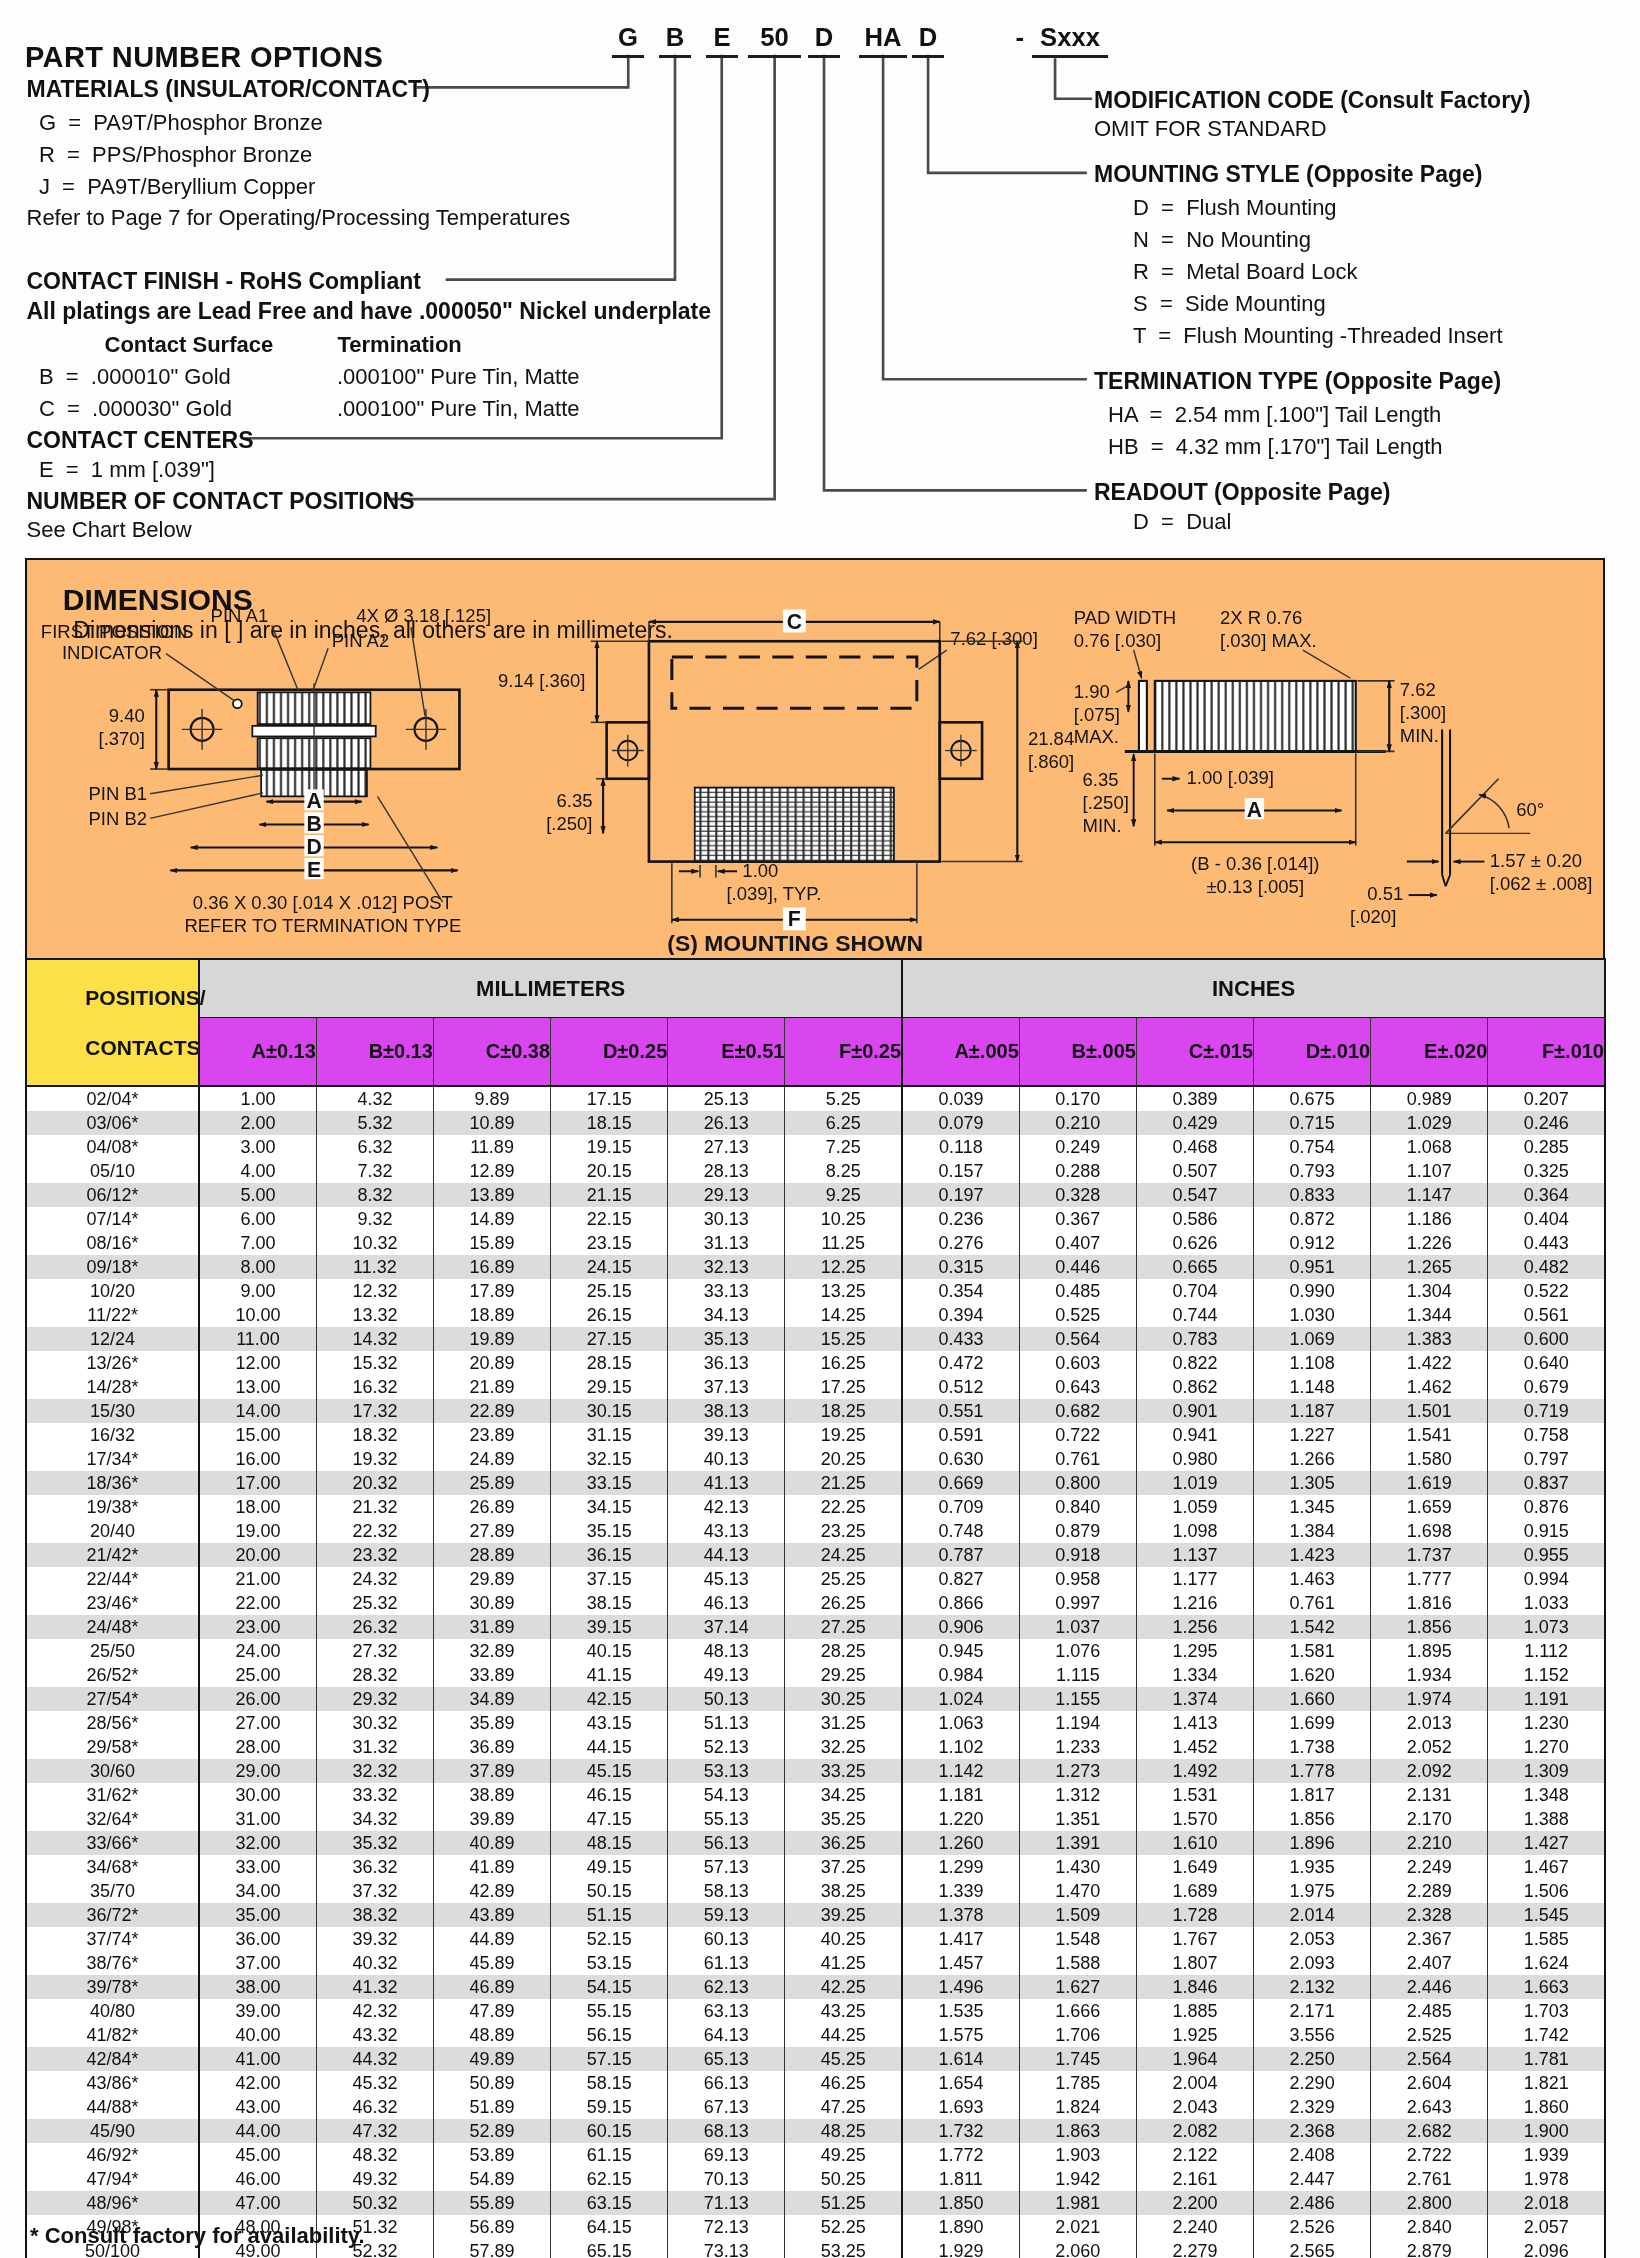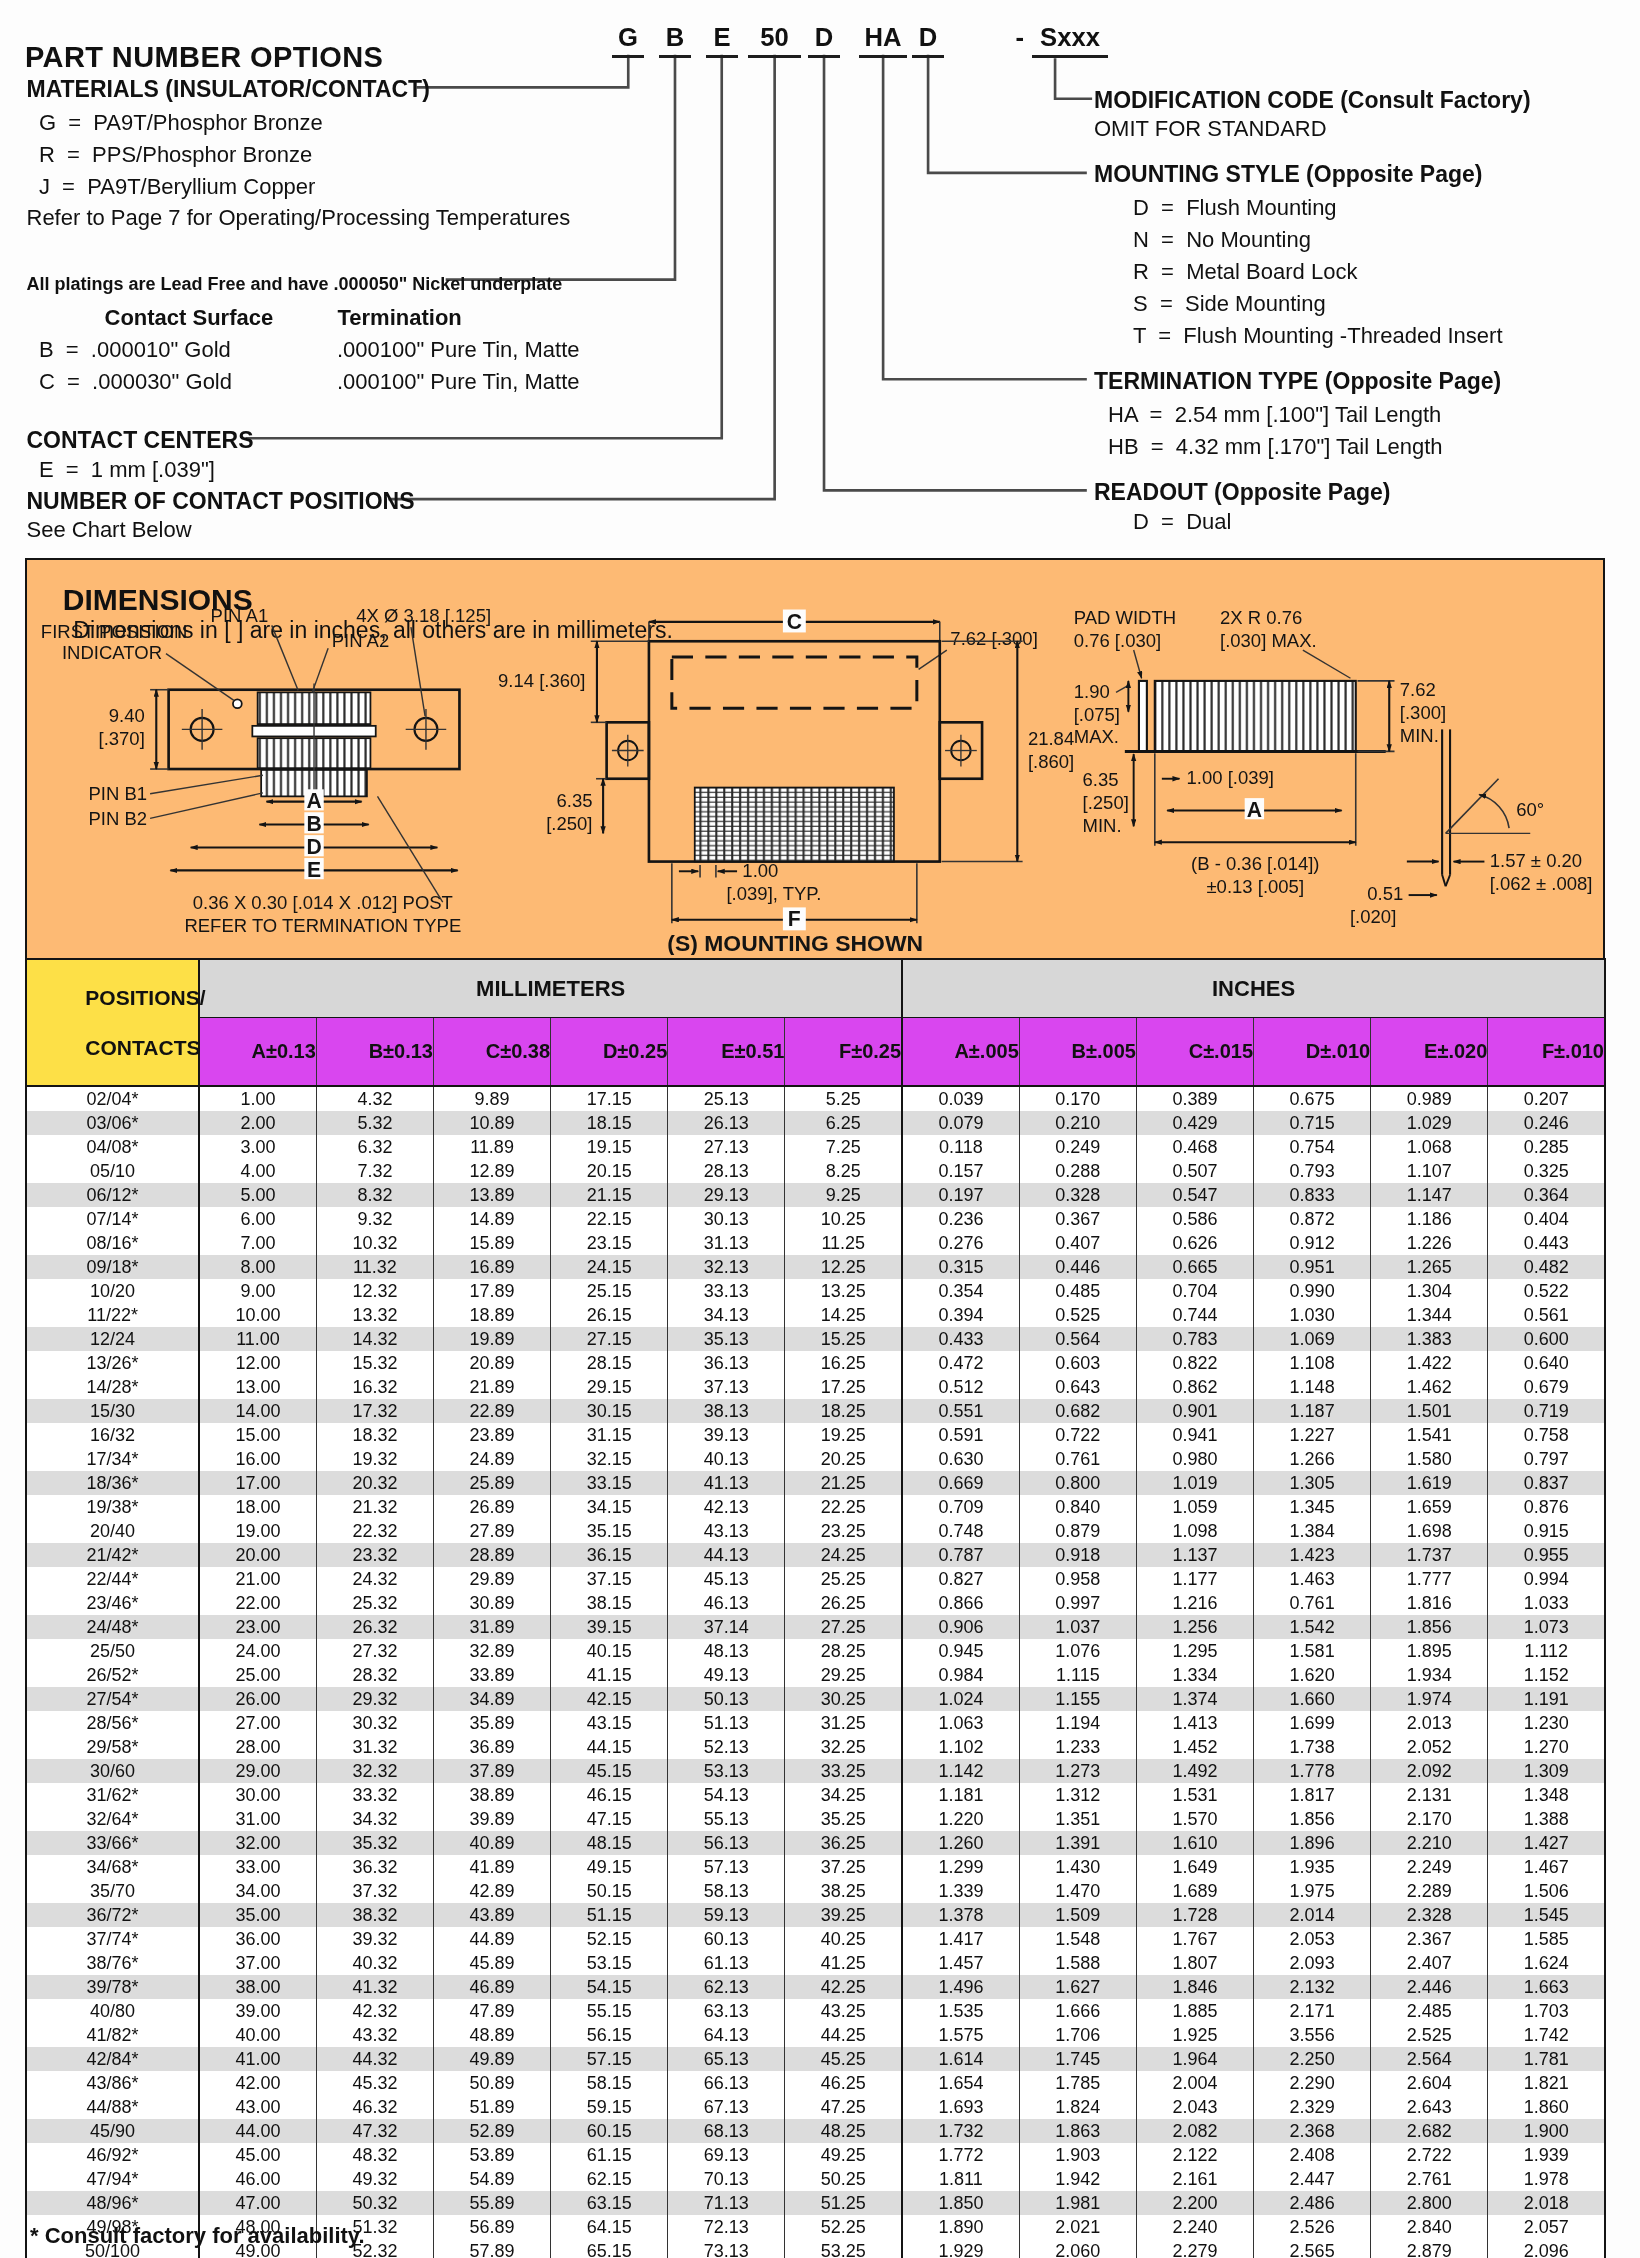--- a/index.html
+++ b/index.html
@@ -3,21 +3,21 @@
 <meta charset="utf-8">
 <style>
   html,body{margin:0;padding:0;background:#e8e8e8;}
   #page{position:relative;width:1641px;height:2258px;background:#fdfdfd;color:#111;
         font-family:"Liberation Sans",sans-serif;overflow:hidden;}
   .abs{position:absolute;}
   #page-title{left:25px;top:10.6px;font-size:29px;font-weight:700;letter-spacing:0.4px;white-space:pre;margin-top:30px;}
   .h{font-weight:700;font-size:23px;white-space:pre;}
   .item{font-size:22px;line-height:32px;white-space:pre;}
   .note{font-size:22px;line-height:30px;white-space:pre;}
-  .bnote{font-size:18px;font-weight:700;line-height:32px;white-space:pre;}
+  .bnote{font-size:23px;font-weight:700;line-height:32px;white-space:pre;}
   .items{margin-left:12.4px;margin-top:4.4px;}
   .seg{position:absolute;top:23px;height:32px;font-weight:700;font-size:25.6px;text-align:center;
        border-bottom:3.5px solid #1d1d1d;white-space:pre;}
   .seg.nl{border-bottom:none;}
   #leads{left:0;top:0;pointer-events:none;}
   .fcols{display:flex;font-weight:700;font-size:22px;line-height:32px;margin-top:1.8px;white-space:pre;}
   .fc1{margin-left:78px;width:233px;}
   .frow{display:flex;font-size:22px;line-height:32px;white-space:pre;}
   .fsur{margin-left:12.4px;width:298px;}
   #dims-box{left:25px;top:549px;width:1576px;height:401px;border:2.6px solid #141414;background:#fdba74;margin-top:9px;}
@@ -77,20 +77,21 @@
     <div class="h">MATERIALS (INSULATOR/CONTACT)</div>
     <div class="items">
         <div class="item">G  =  PA9T/Phosphor Bronze</div>
         <div class="item">R  =  PPS/Phosphor Bronze</div>
         <div class="item">J  =  PA9T/Beryllium Copper</div>
       </div>
     <div class="note">Refer to Page 7 for Operating/Processing Temperatures</div>
   </div>
 
   <div class="abs" style="left:26.5px;top:268px">
+    <div class="h">CONTACT FINISH - RoHS Compliant</div>
     <div class="bnote">All platings are Lead Free and have .000050" Nickel underplate</div>
     <div class="fcols">
       <span class="fc1">Contact Surface</span>
       <span>Termination</span>
     </div>
     <div>
         <div class="frow"><span class="fsur">B  =  .000010" Gold</span><span>.000100" Pure Tin, Matte</span></div>
         <div class="frow"><span class="fsur">C  =  .000030" Gold</span><span>.000100" Pure Tin, Matte</span></div>
       </div>
   </div>

